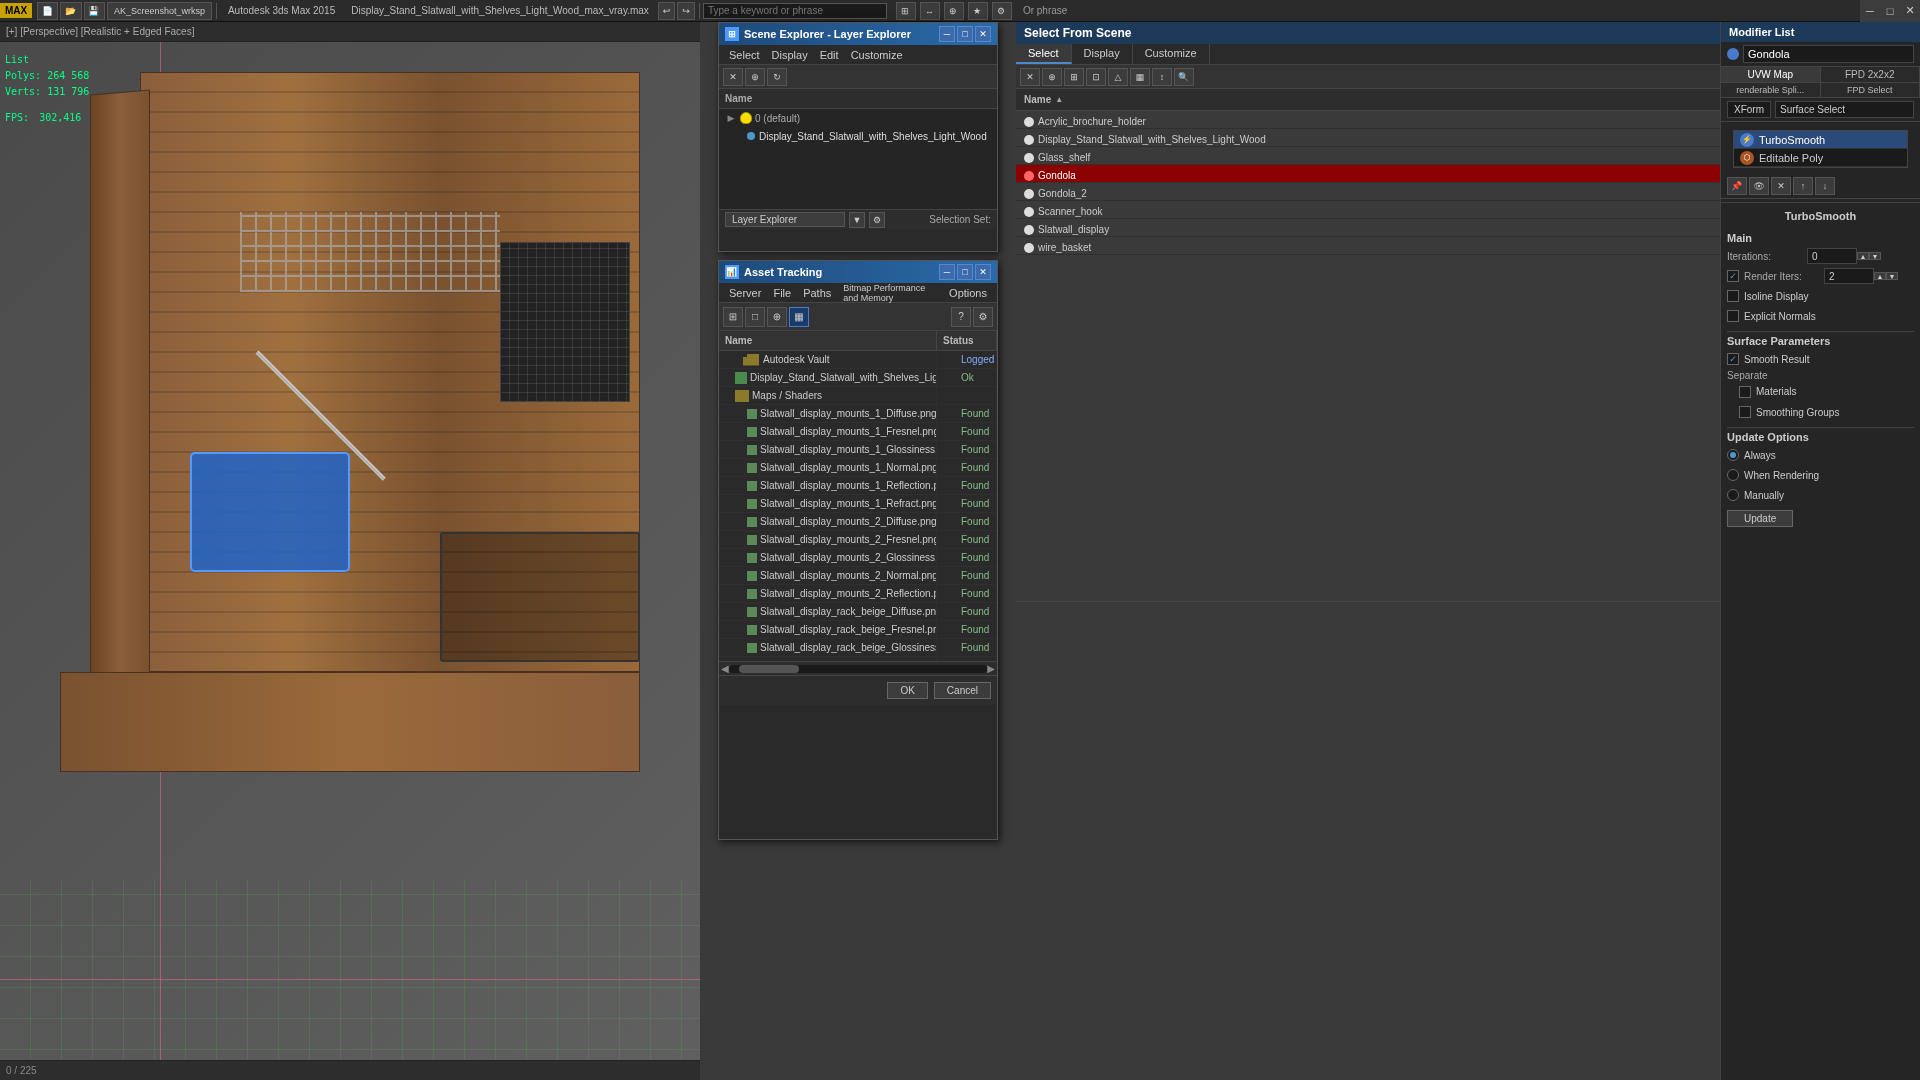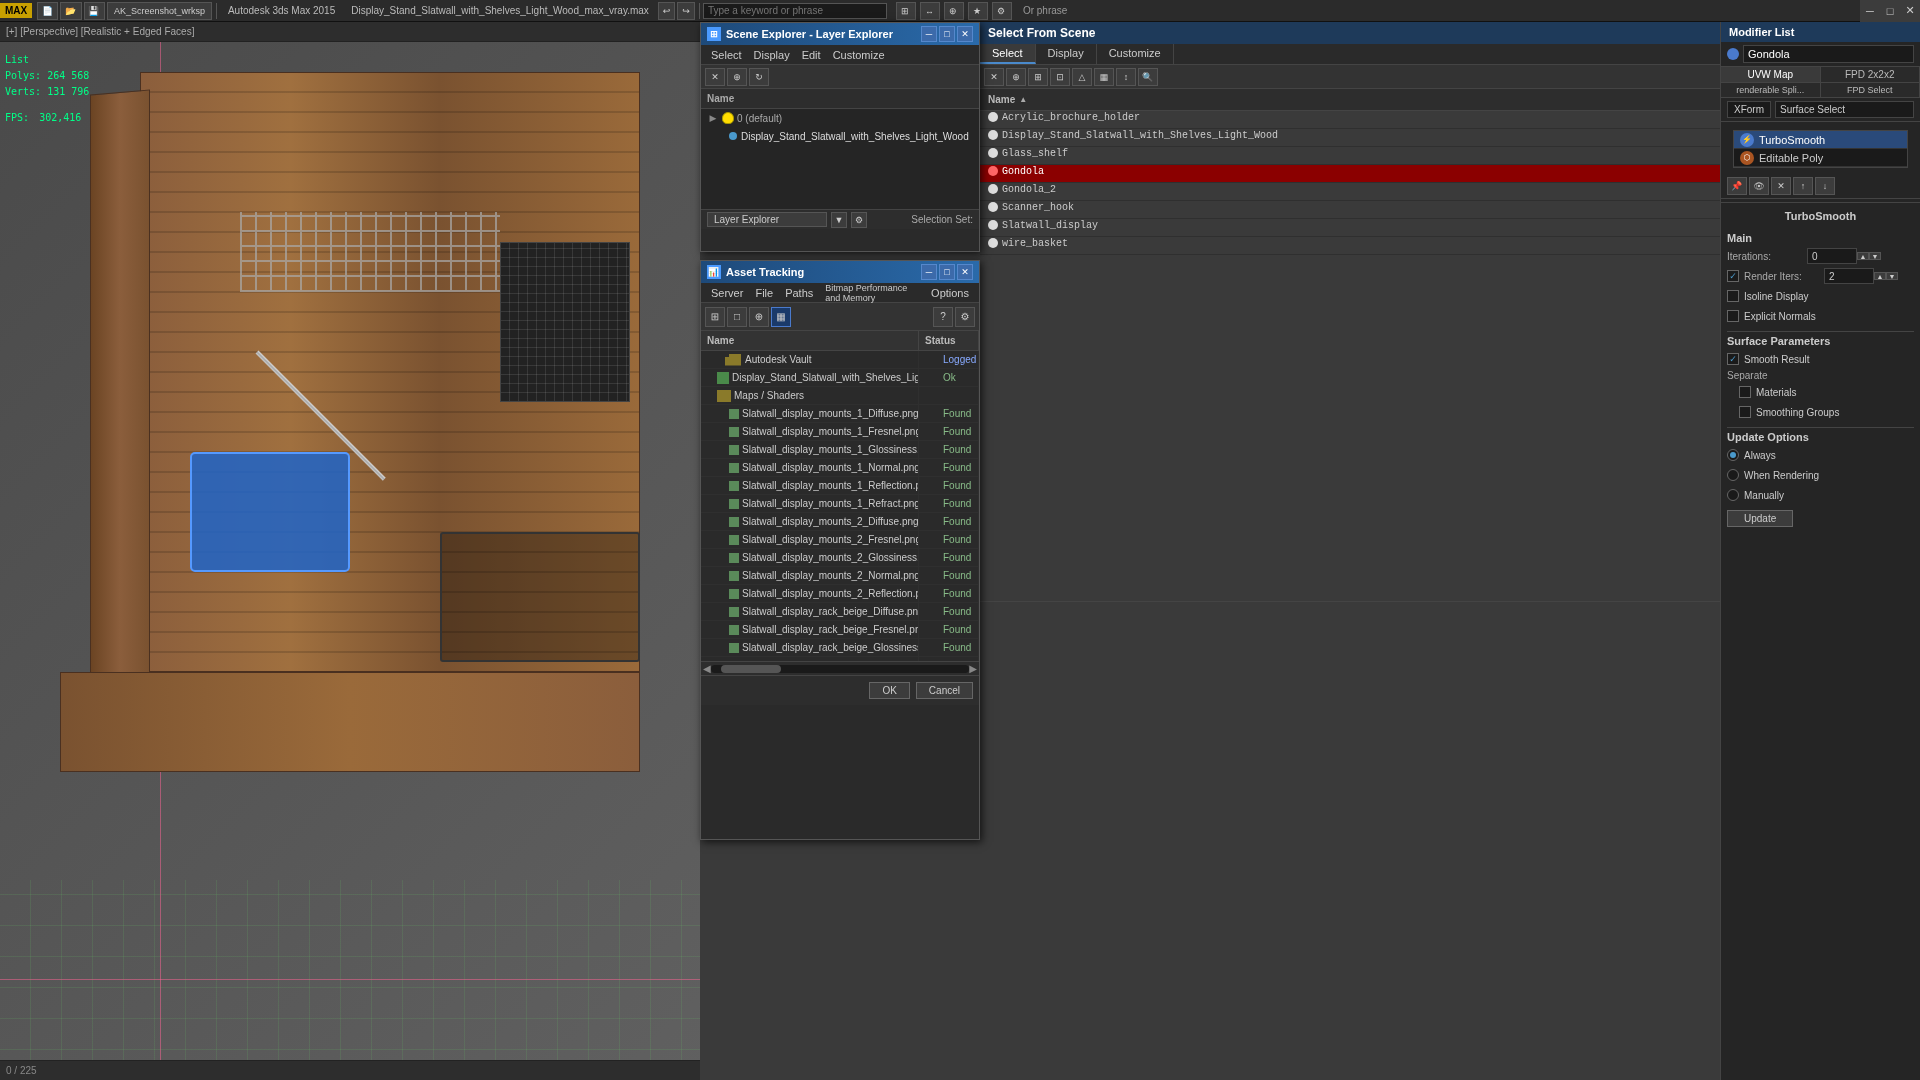--- a/index.html
+++ b/index.html
@@ -78,20 +78,21 @@
       display: flex;
       align-items: center;
       justify-content: center;
     }
 
     
     #main-area {
       display: flex;
       width: 100%;
       height: calc(100% - 22px);
+      gap: 18px;
     }
 
     
     #viewport {
       width: 700px;
       height: 100%;
       background: #555;
       position: relative;
       overflow: hidden;
       flex-shrink: 0;
@@ -633,26 +634,25 @@
       height: 18px;
       border-bottom: 1px solid #2f2f2f;
       cursor: pointer;
     }
     .sfs-row.selected { background: #1a3a6a; }
     .sfs-cell {
       padding: 1px 8px;
       font-size: 10px;
       color: #ccc;
       display: flex;
-      align-items: flex-start;
+      align-items: flex-end;
       overflow: hidden;
       white-space: nowrap;
       text-overflow: ellipsis;
       border-right: 1px solid #2f2f2f;
-      font-family: Liberation Mono, monospace;
     }
     .sfs-cell-num {
       padding: 1px 8px;
       font-size: 10px;
       color: #aaa;
       display: flex;
       align-items: center;
       justify-content: flex-end;
     }
     .obj-icon {
@@ -1372,21 +1372,21 @@
       <div class="divider-line"></div>
 
       <div class="mod-prop-section">
         <div class="mod-prop-title">Surface Parameters</div>
         <div class="mod-prop-row">
           <div class="mod-checkbox">✓</div>
           <span style="font-size:10px; color:#ccc;">Smooth Result</span>
         </div>
         <div style="font-size:10px; color:#aaa; margin-bottom:2px;">Separate</div>
         <div class="mod-prop-row">
-          <div style="margin-left:12px; display:flex; align-items:center;">
+          <div style="margin-left:12px; display:flex; align-items:flex-start;">
             <div class="mod-checkbox"></div>
             <span style="font-size:10px; color:#ccc;">Materials</span>
           </div>
         </div>
         <div class="mod-prop-row">
           <div style="margin-left:12px; display:flex; align-items:center;">
             <div class="mod-checkbox"></div>
             <span style="font-size:10px; color:#ccc;">Smoothing Groups</span>
           </div>
         </div>

